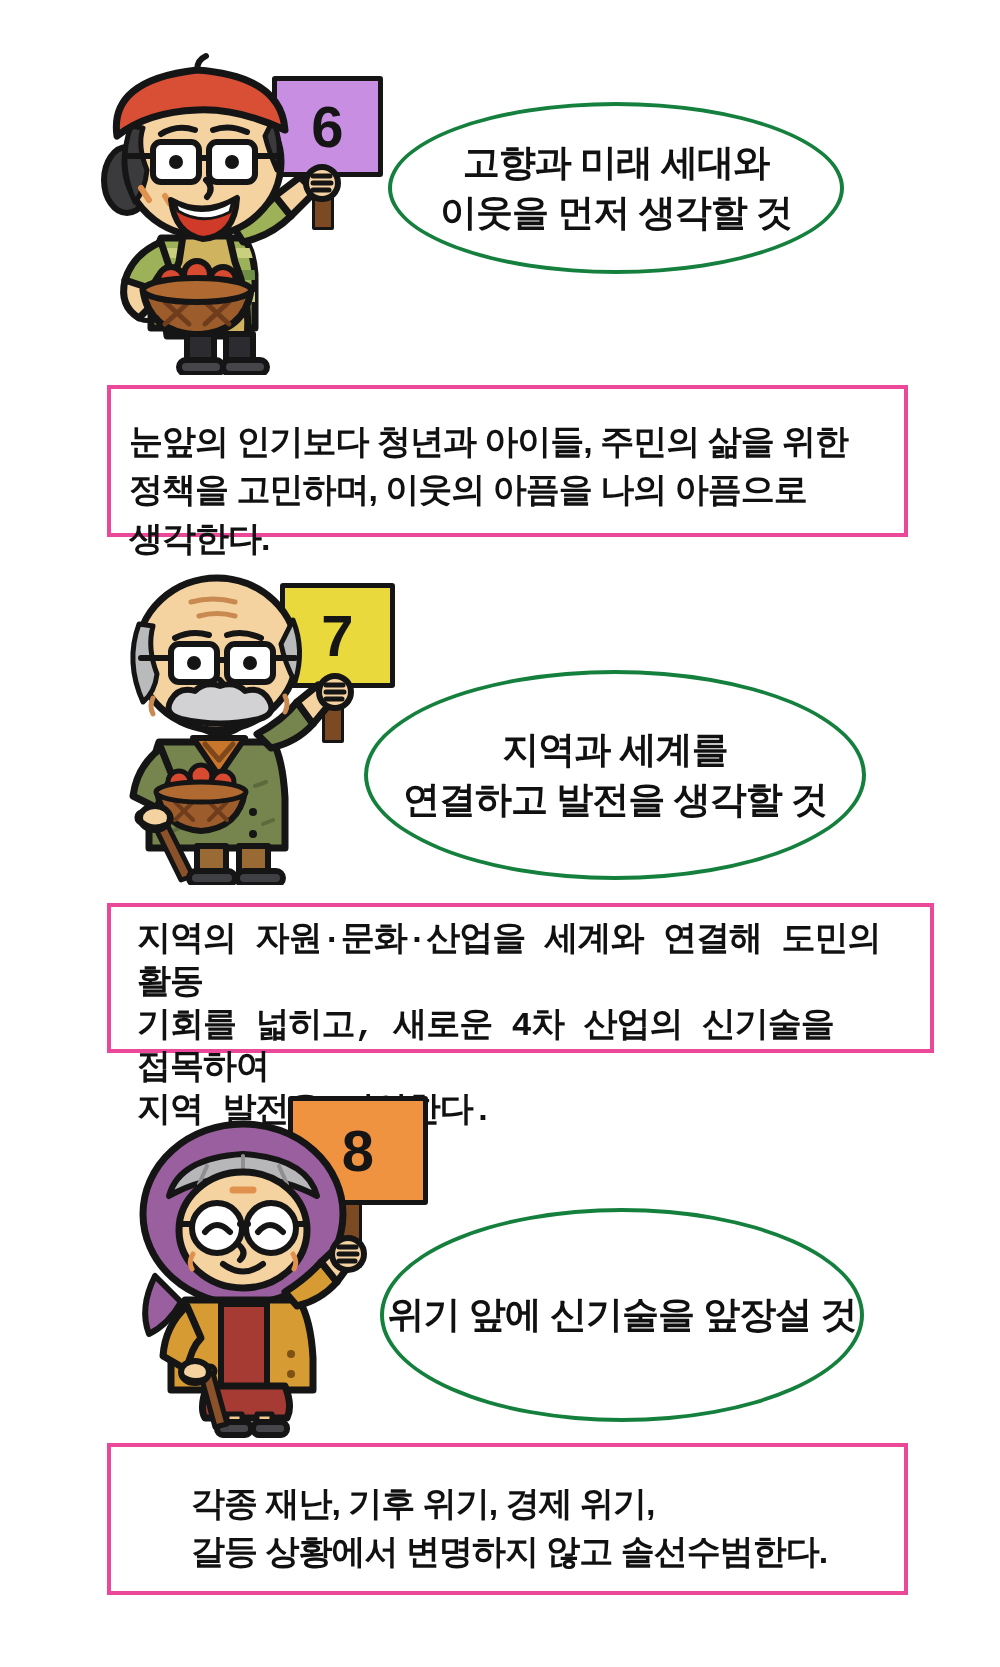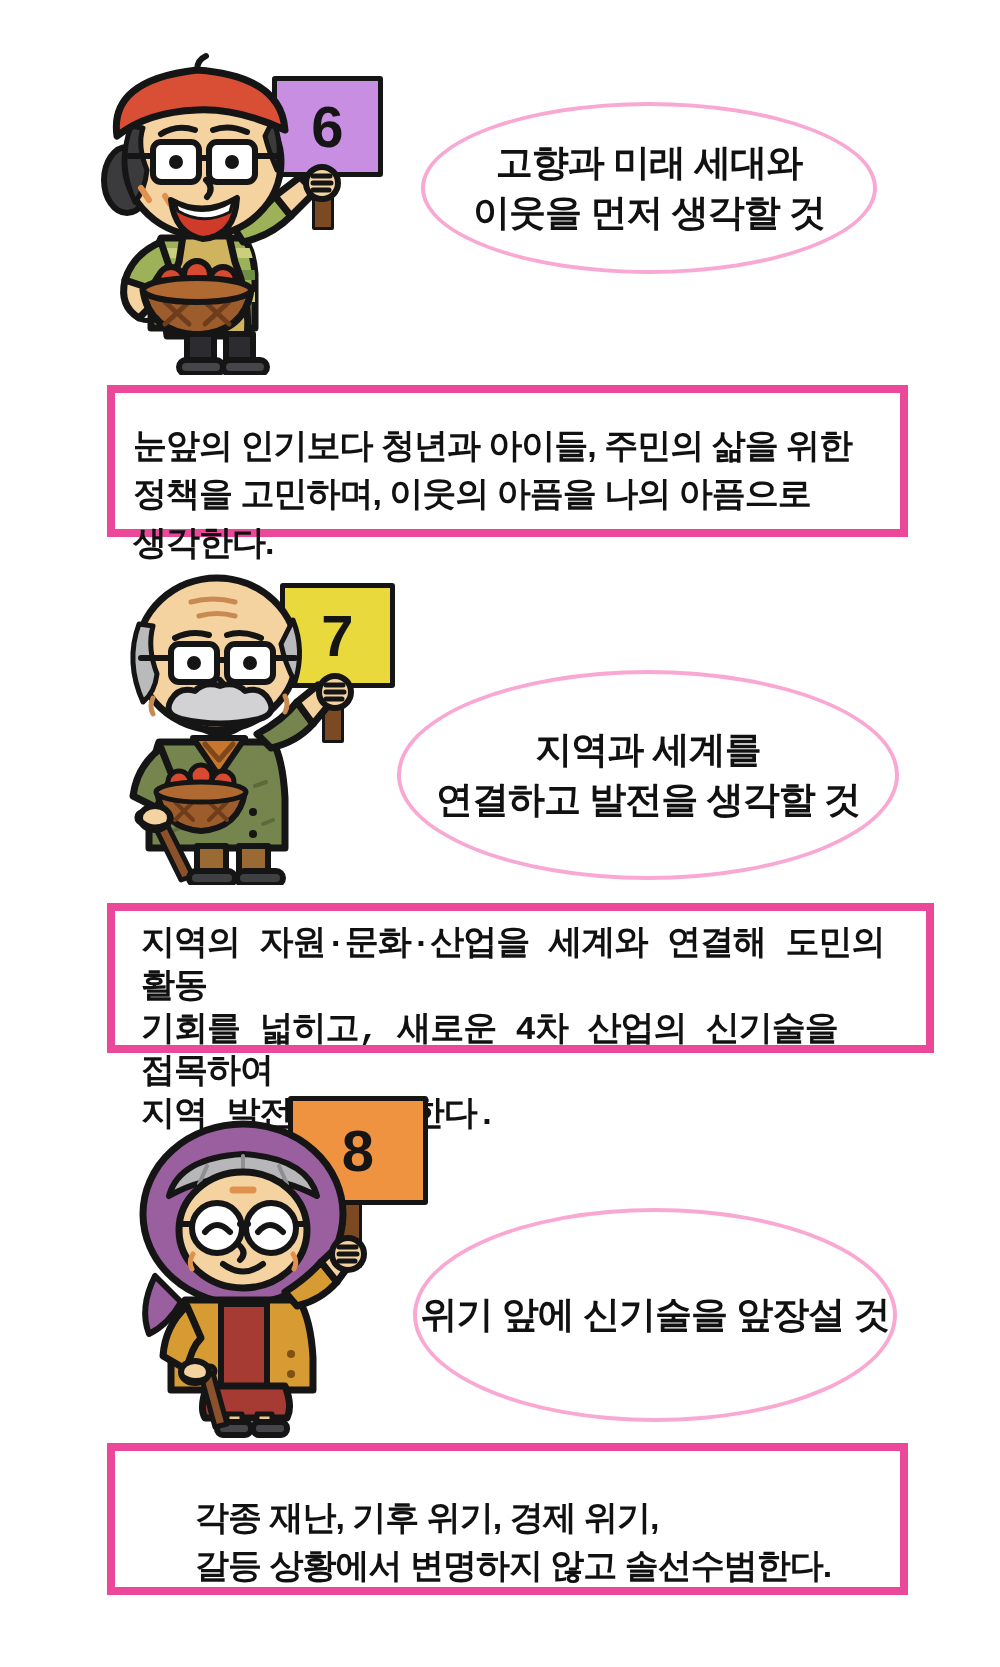--- a/index.html
+++ b/index.html
@@ -8,35 +8,35 @@
     font-family:"Liberation Sans", sans-serif; overflow:hidden; color:#111;
   }
   .abs { position:absolute; }
   .sign-board {
     position:absolute; border:5px solid #151515; border-radius:3px;
     display:flex; align-items:center; justify-content:center;
     font-size:58px; font-weight:800; color:#151515;
   }
   .sign-stick { position:absolute; background:#7c4a22; border:3px solid #151515; border-radius:2px; }
   .bubble {
-    position:absolute; background:#fff; border:4px solid #f9a8d4; border-radius:50%;
-    display:flex; align-items:center; justify-content:center; text-align:center;margin-left:33px;
+    position:absolute; background:#fff; border:4px solid #15803d; border-radius:50%;
+    display:flex; align-items:center; justify-content:center; text-align:center;
   }
   .bubble-text {
     font-size:37px; font-weight:700; line-height:1.35; letter-spacing:-1px;
     white-space:pre-line; word-break:keep-all; color:#111;
   }
-  .desc-box { position:absolute; background:#fff; border:8px solid #ec4899; box-sizing:border-box; }
+  .desc-box { position:absolute; background:#fff; border:4px solid #ec4899; box-sizing:border-box; }
   .desc-text {
     font-size:34px; font-weight:700; letter-spacing:-1px; color:#111;
     white-space:pre-line; word-break:keep-all;
   }
   .d1 .desc-text { padding:28px 14px 0 18px; line-height:1.42; }
   .d2 .desc-text { padding:12px 10px 0 26px; line-height:1.26; }
-  .d3 .desc-text { padding:42px 14px 0 80px; line-height:1.42; }
+  .d3 .desc-text { padding:32px 14px 0 80px; line-height:1.42; }
   svg { display:block; }
 </style>
 </head>
 <body>
 
 <div class="canvas">
 
   <div class="sign-stick" style="left:312px; top:170px; width:16px; height:54px;"></div>
   <div class="sign-board" style="left: 272px; top: 76px; width: 101px; height: 91px; background-color: rgb(199, 142, 226);">
     <span>6</span>

